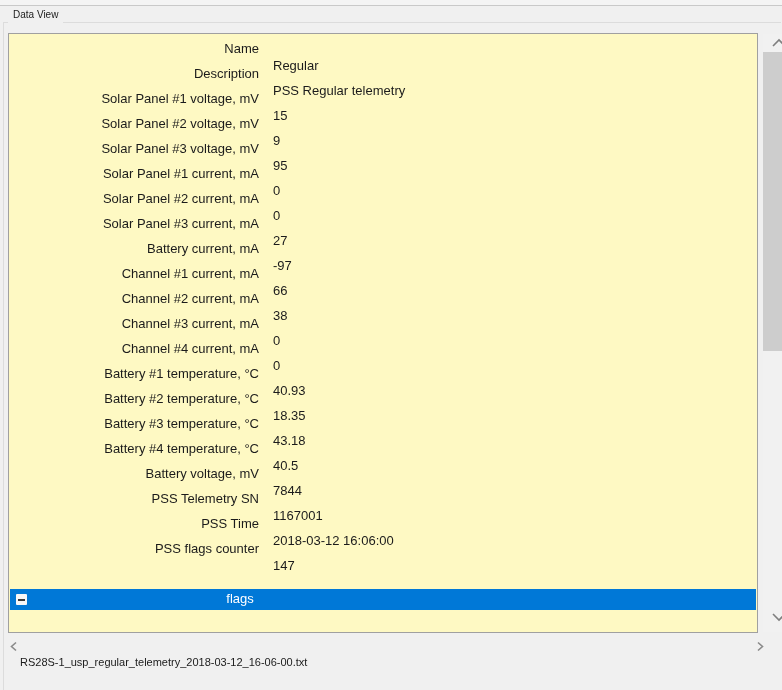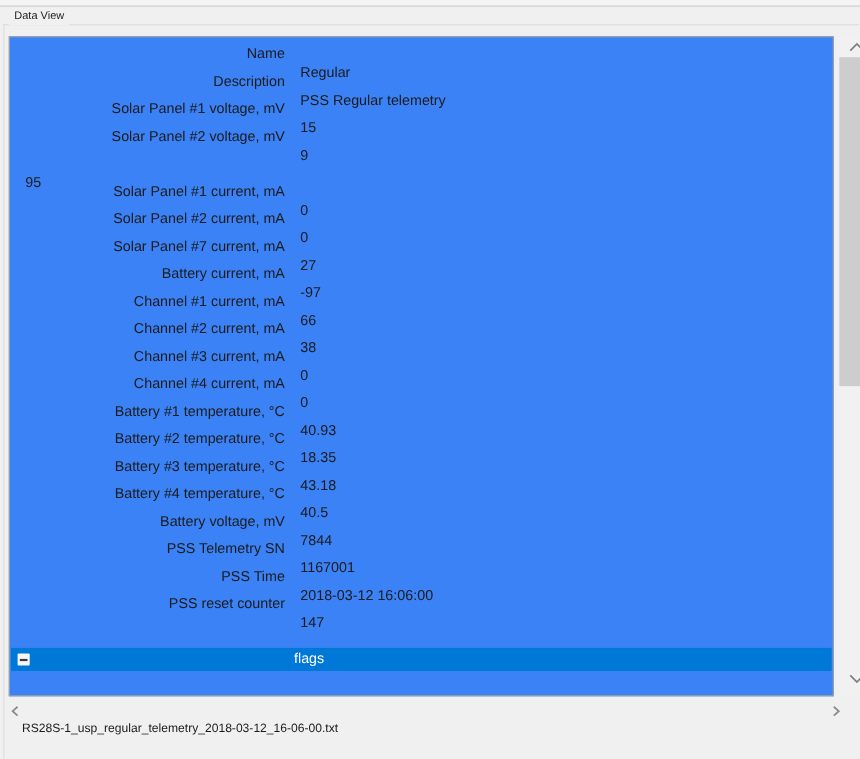--- a/index.html
+++ b/index.html
@@ -14,31 +14,31 @@
 
   
   .top-strip{left:0;top:0;width:782px;height:5px;background:#f4f4f4;border-bottom:1px solid #c9c9c9;}
 
   
   .gb-top-line{left:3px;top:22px;width:778px;height:0;border-top:1px solid var(--gb-border,#dcdcdc);}
   .gb-left-line{left:3px;top:22px;width:0;height:668px;border-left:1px solid var(--gb-border,#dcdcdc);}
   .gb-label{left:8px;top:7px;font-size:10px;background:var(--bg,#f0f0f0);padding:0 5px;line-height:16px;}
 
   
-  .table{left:8px;top:33px;width:750px;height:600px;background:#3b82f6;border:1px solid var(--tbl-border,#a0a0a0);box-sizing:border-box;}
+  .table{left:8px;top:33px;width:750px;height:600px;background:#fef9c3;border:1px solid var(--tbl-border,#a0a0a0);box-sizing:border-box;}
   .rows{position:absolute;left:0;top:2px;right:0;}
   .row{display:flex;height:25px;line-height:25px;font-size:13px;align-items:center;}
   .row .lbl{width:250px;text-align:right;white-space:nowrap;flex:none;}
   .row .val{margin-left:14px;white-space:nowrap;margin-top:33px;}
 
   
   .flags-row{position:absolute;left:1px;right:1px;top:555px;height:21px;background:var(--selection,#0078d7);color:#fff;}
   .expander{position:absolute;left:6px;top:5px;width:11px;height:11px;background:#f7f7f7;border-radius:1px;display:flex;align-items:center;justify-content:center;}
   .expander .minus{width:7px;height:2px;background:#3a3a3a;}
-  .flags-label{position:absolute;left:0;top:0;width:460px;height:21px;line-height:20px;text-align:center;font-size:13px;padding-left:41px;}
+  .flags-label{position:absolute;left:0;top:0;width:460px;height:21px;line-height:20px;text-align:center;font-size:13px;}
 
   
   .vscroll{left:763px;top:34px;width:19px;height:598px;background:var(--scroll-track,#f1f1f1);}
   .v-up{position:absolute;left:8px;top:4px;}
   .v-thumb{position:absolute;left:0;top:18px;width:19px;height:299px;background:var(--scroll-thumb,#cdcdcd);}
   .v-down{position:absolute;left:8px;top:578px;}
 
   
   .h-left{left:8px;top:640px;}
   .h-right{left:754px;top:640px;}
@@ -73,35 +73,36 @@
         <span class="lbl">Solar Panel #1 voltage, mV</span>
         <span class="val">15</span>
       </div>
 
       <div class="row">
         <span class="lbl">Solar Panel #2 voltage, mV</span>
         <span class="val">9</span>
       </div>
 
       <div class="row">
+        <span class="lbl">Solar Panel #3 voltage, mV</span>
         <span class="val">95</span>
       </div>
 
       <div class="row">
         <span class="lbl">Solar Panel #1 current, mA</span>
         <span class="val">0</span>
       </div>
 
       <div class="row">
         <span class="lbl">Solar Panel #2 current, mA</span>
         <span class="val">0</span>
       </div>
 
       <div class="row">
-        <span class="lbl">Solar Panel #7 current, mA</span>
+        <span class="lbl">Solar Panel #3 current, mA</span>
         <span class="val">27</span>
       </div>
 
       <div class="row">
         <span class="lbl">Battery current, mA</span>
         <span class="val">-97</span>
       </div>
 
       <div class="row">
         <span class="lbl">Channel #1 current, mA</span>
@@ -152,21 +153,21 @@
         <span class="lbl">PSS Telemetry SN</span>
         <span class="val">1167001</span>
       </div>
 
       <div class="row">
         <span class="lbl">PSS Time</span>
         <span class="val">2018-03-12 16:06:00</span>
       </div>
 
       <div class="row">
-        <span class="lbl">PSS reset counter</span>
+        <span class="lbl">PSS flags counter</span>
         <span class="val">147</span>
       </div>
 
     </div>
 
   <div class="flags-row">
     <span class="expander">
         <span class="minus"></span>
       </span>
     <span class="flags-label">flags</span>

